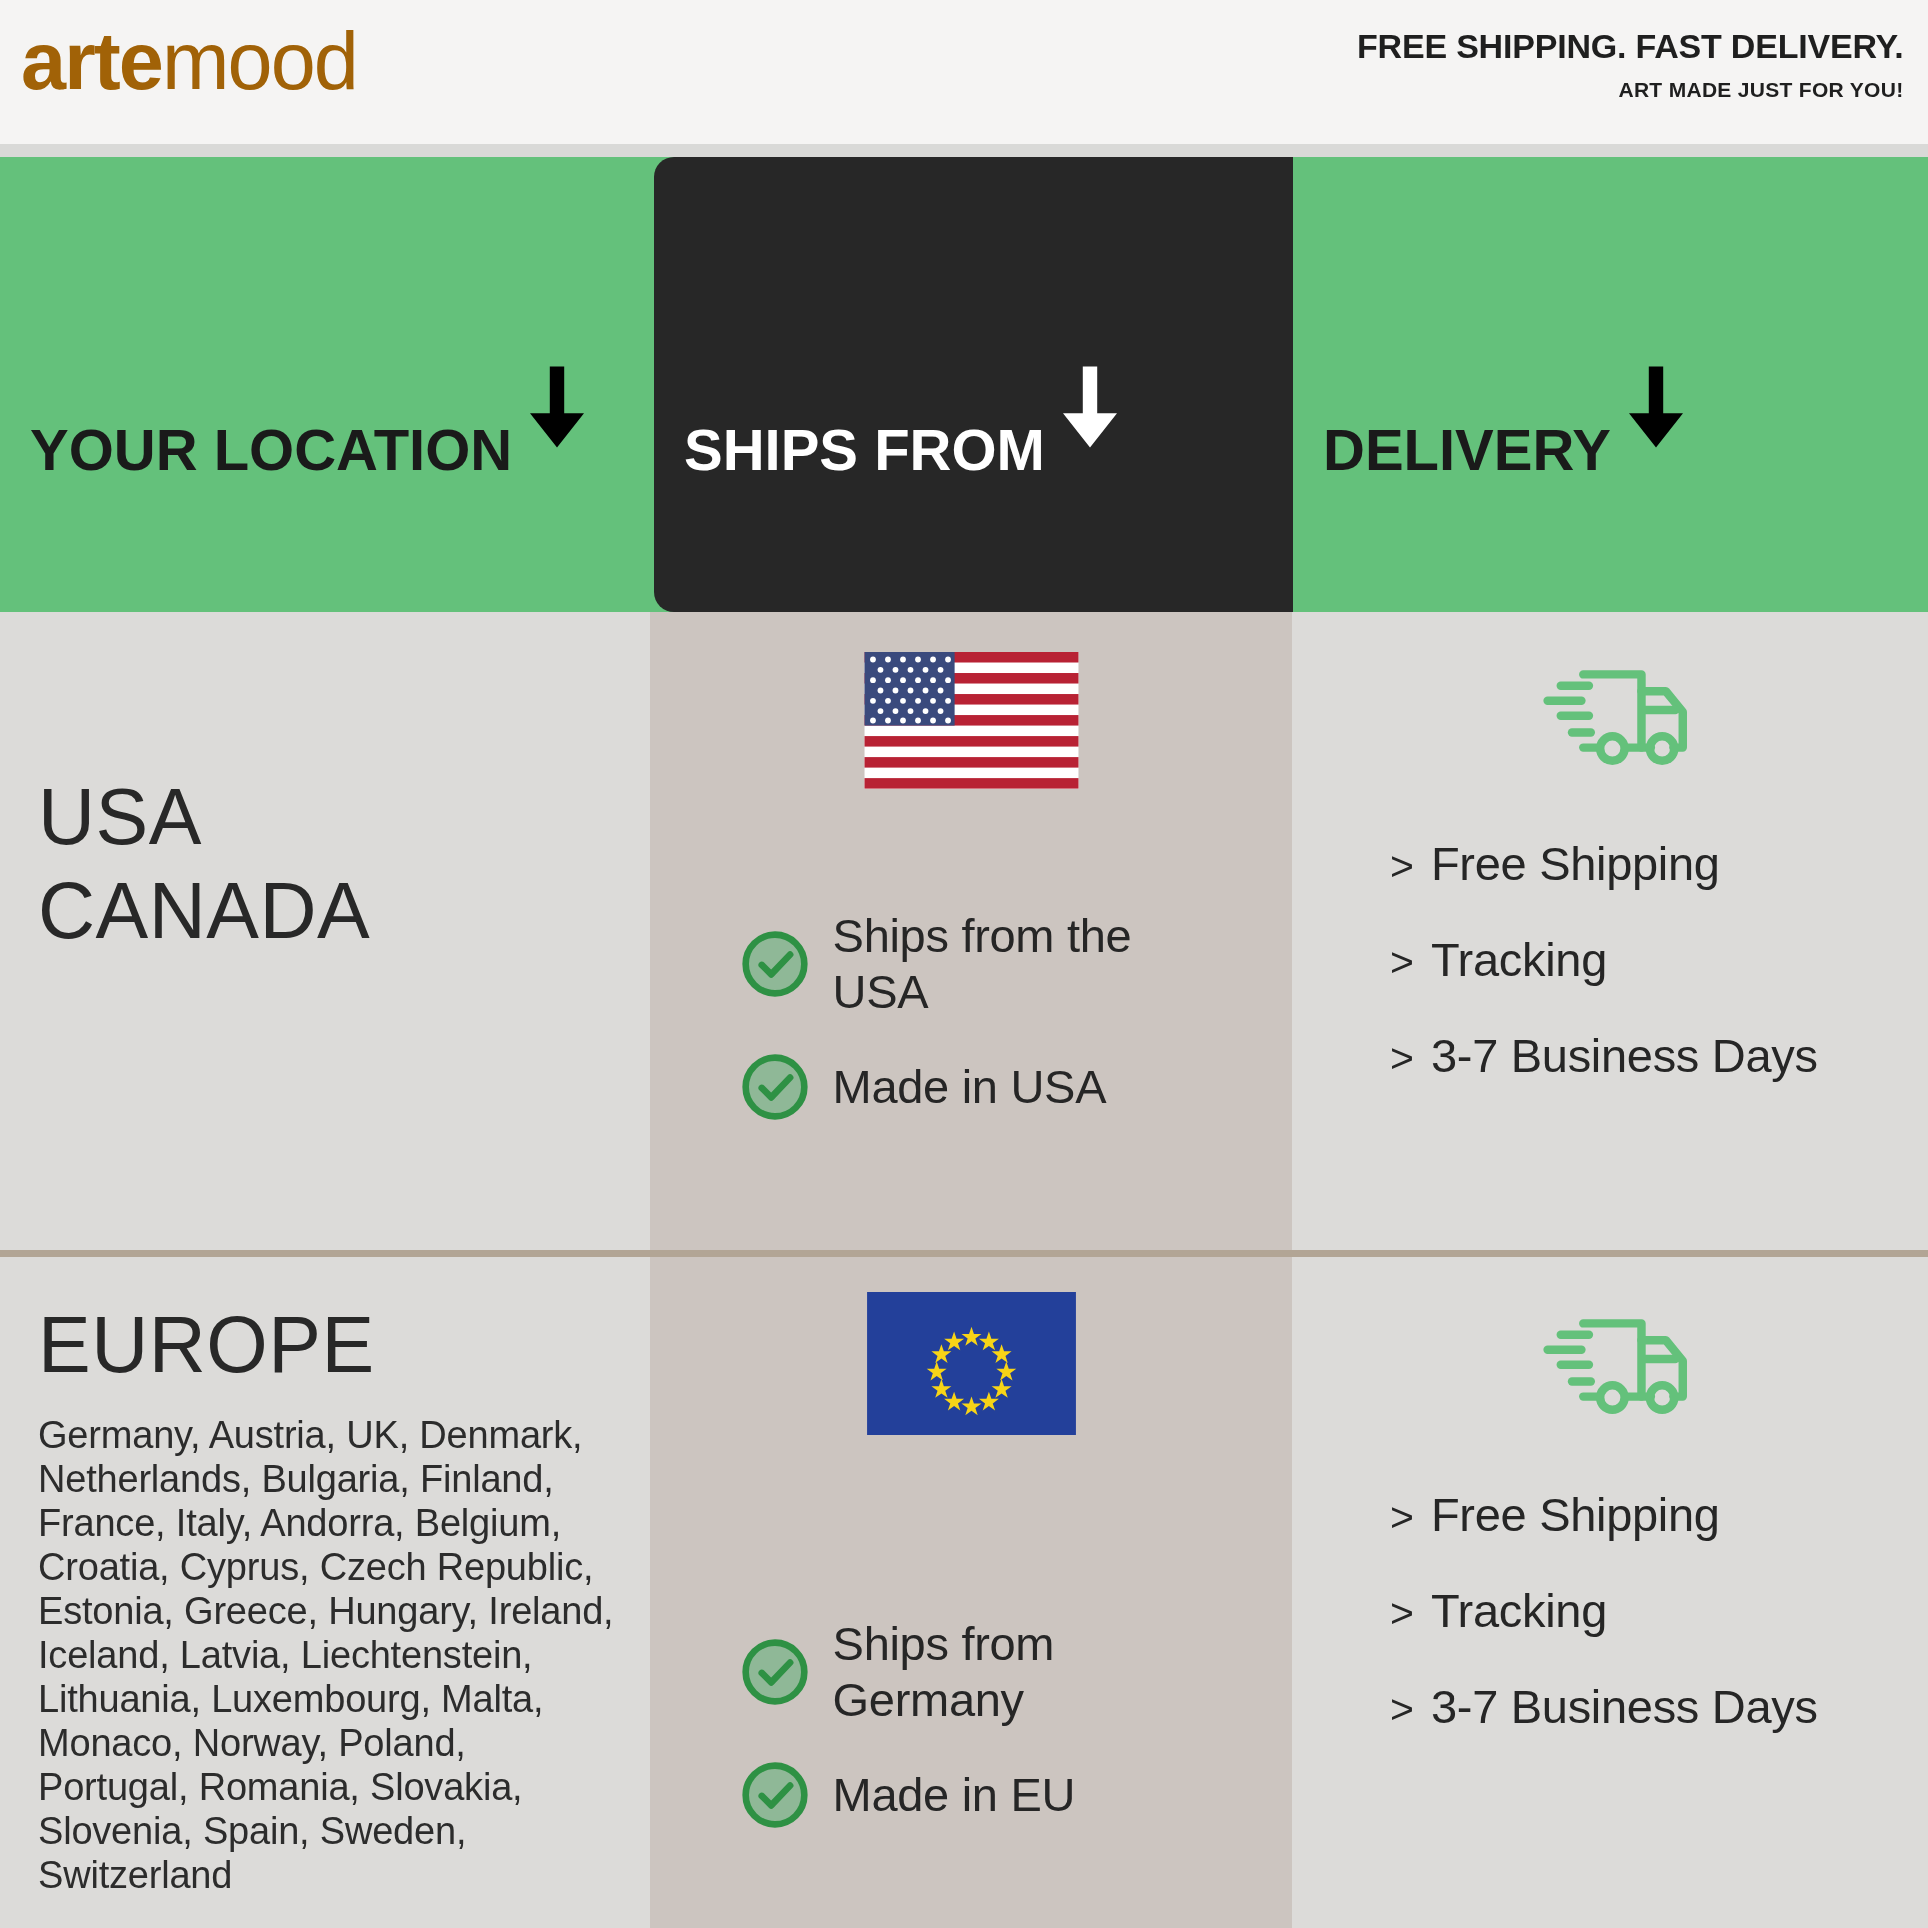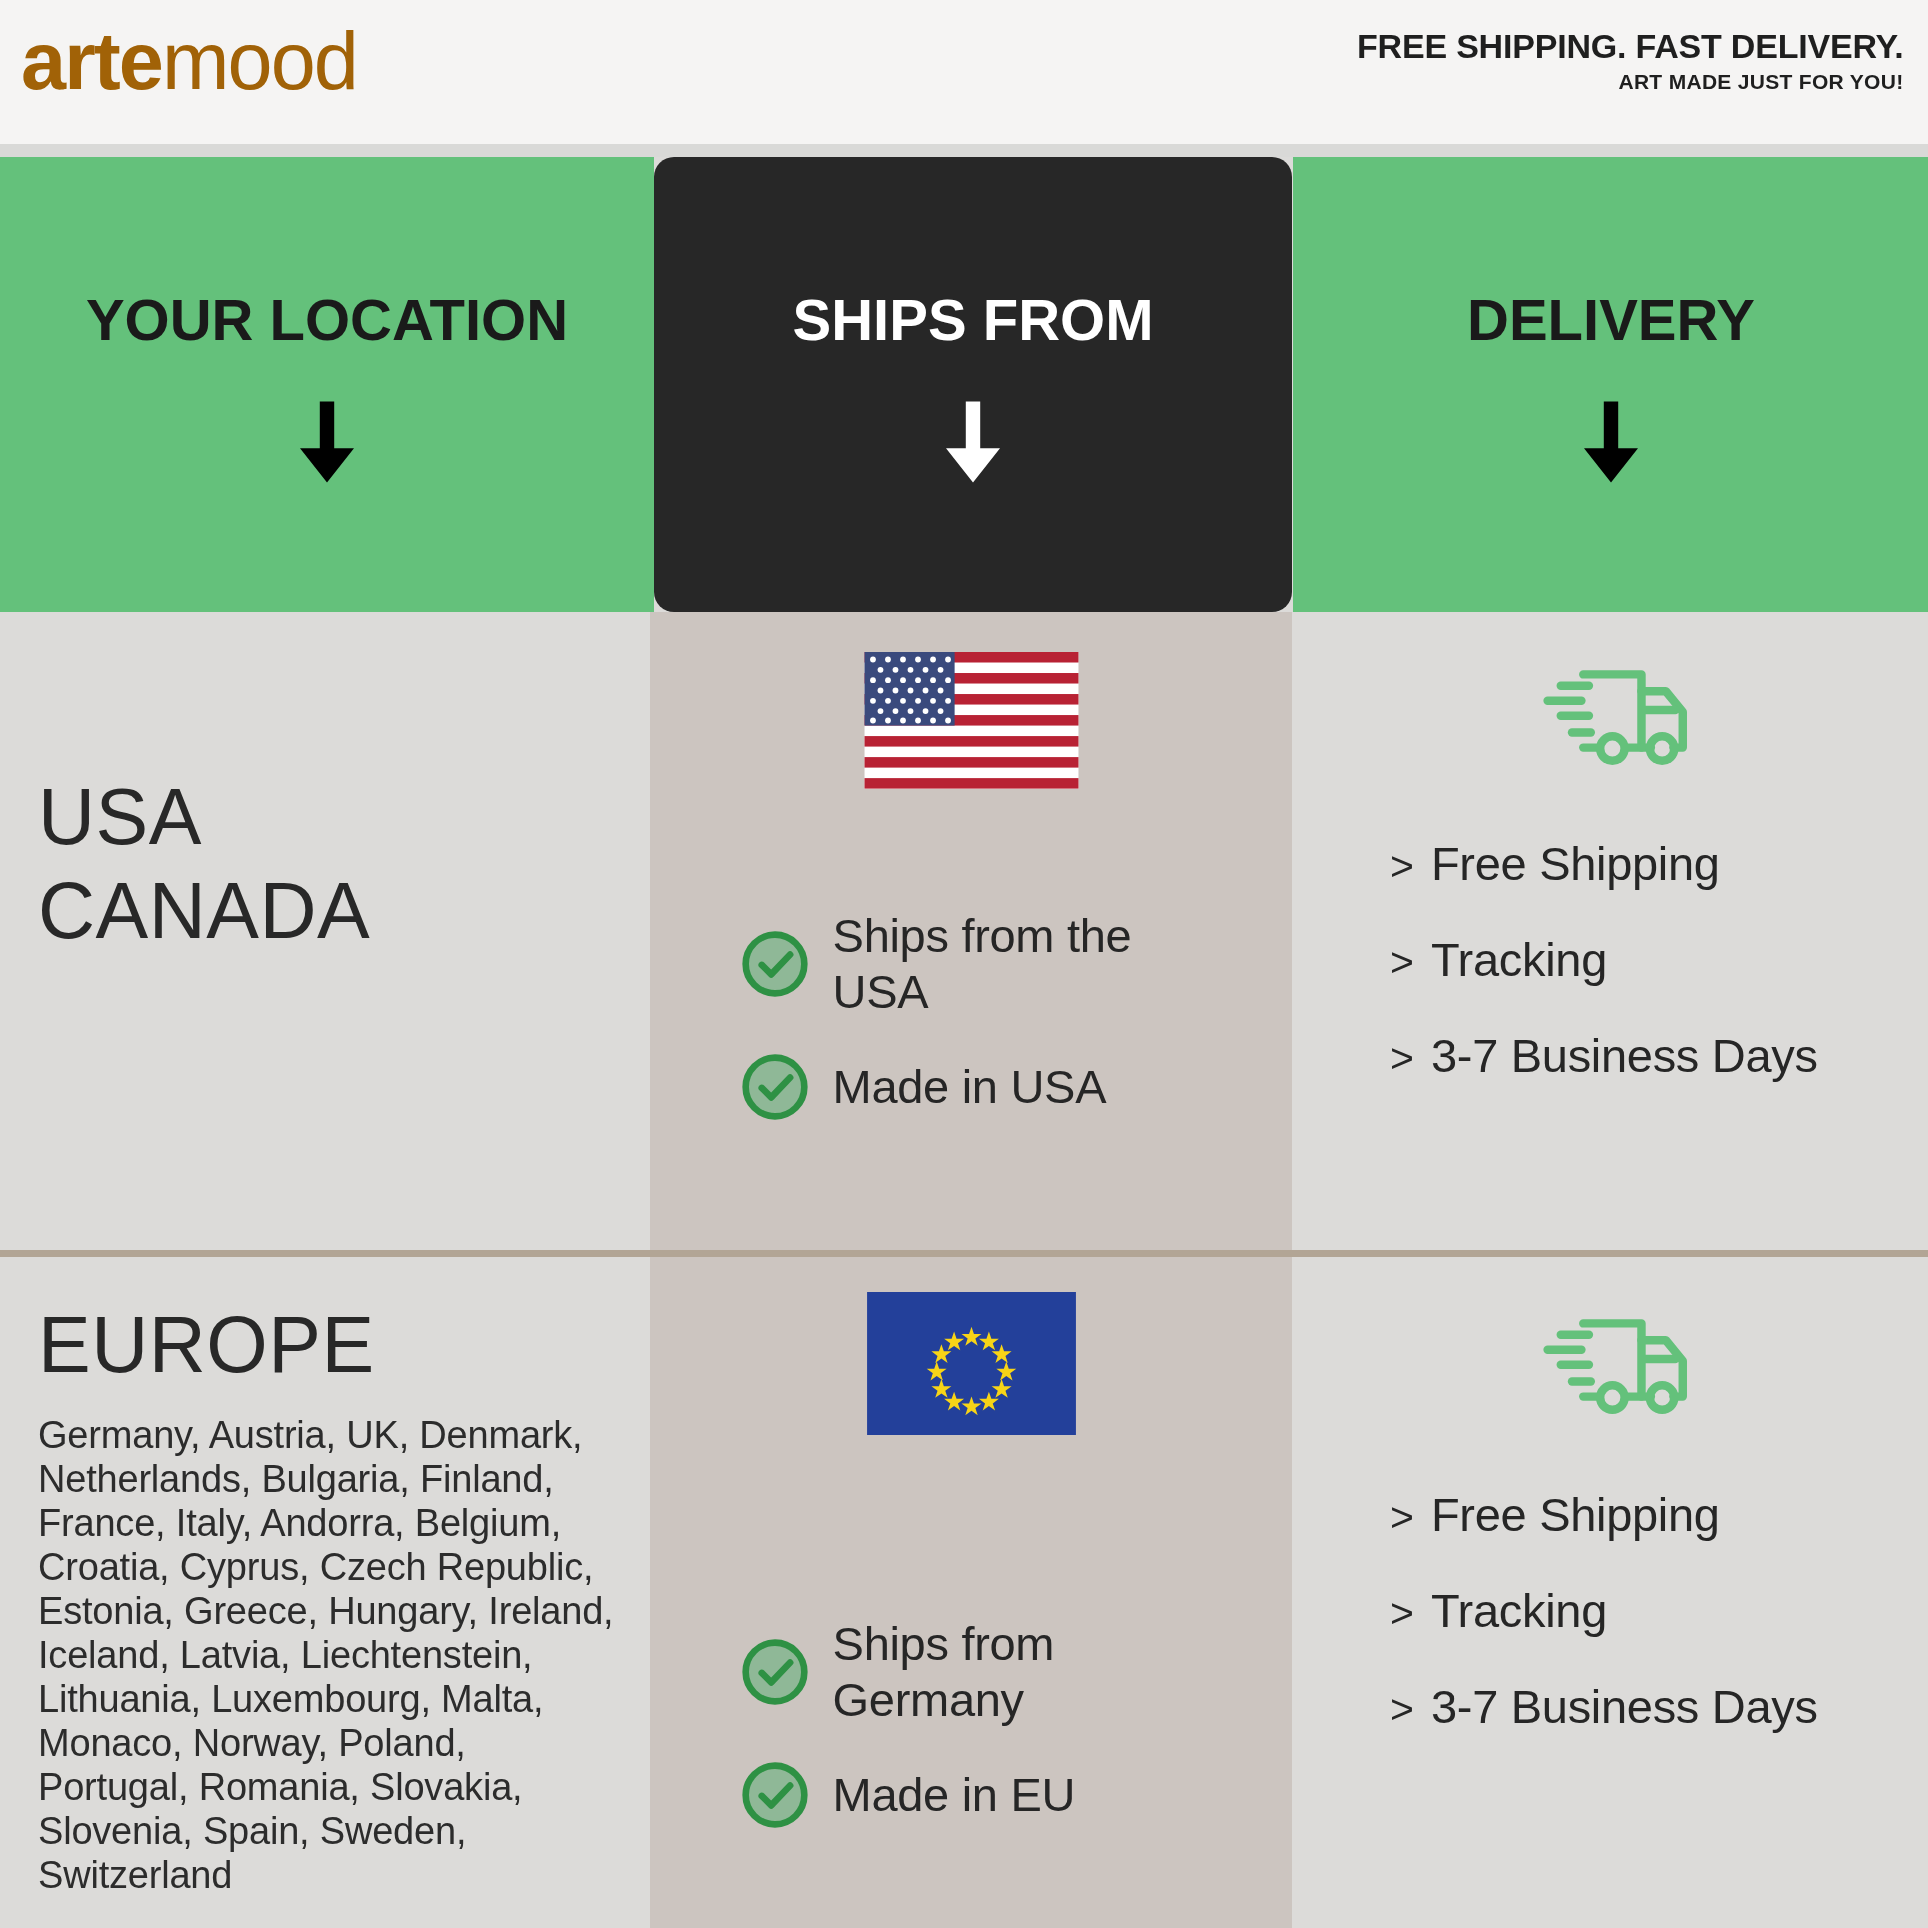--- a/index.html
+++ b/index.html
@@ -56,21 +56,21 @@
     color: #1f1f1f;
     line-height: 41px;
     white-space: nowrap;
   }
   .tagline-sub {
     font-size: 21px;
     font-weight: 700;
     letter-spacing: 0.3px;
     color: #1f1f1f;
     line-height: 30px;
-    margin-top: 0;
+    margin-top: 8px;
     white-space: nowrap;
   }
 
   .brand-underline {
     position: absolute;
     left: 0; top: 144px;
     width: 1928px; height: 13px;
     background: #d9d9d7;
   }
 
@@ -79,23 +79,24 @@
     position: absolute;
     left: 0; top: 157px;
     width: 1928px;
     height: 455px;
   }
   .hb-cell {
     position: absolute;
     top: 0;
     height: 455px;
     display: flex;
-    flex-direction: column;
+    flex-direction: row;
     align-items: center;
     justify-content: flex-start;
+    padding-left: 30px;
   }
   .hb-left   { left: 0;     width: 654px;  background: #64c17b; }
   .hb-mid    { left: 654px; width: 638px;  background: #272727; border-radius: 20px; }
   .hb-right  { left: 1293px;width: 636px;  background: #64c17b; }
 
   .hb-title {
     margin-top: 130px;
     font-size: 58px;
     font-weight: 800;
     letter-spacing: 0px;

